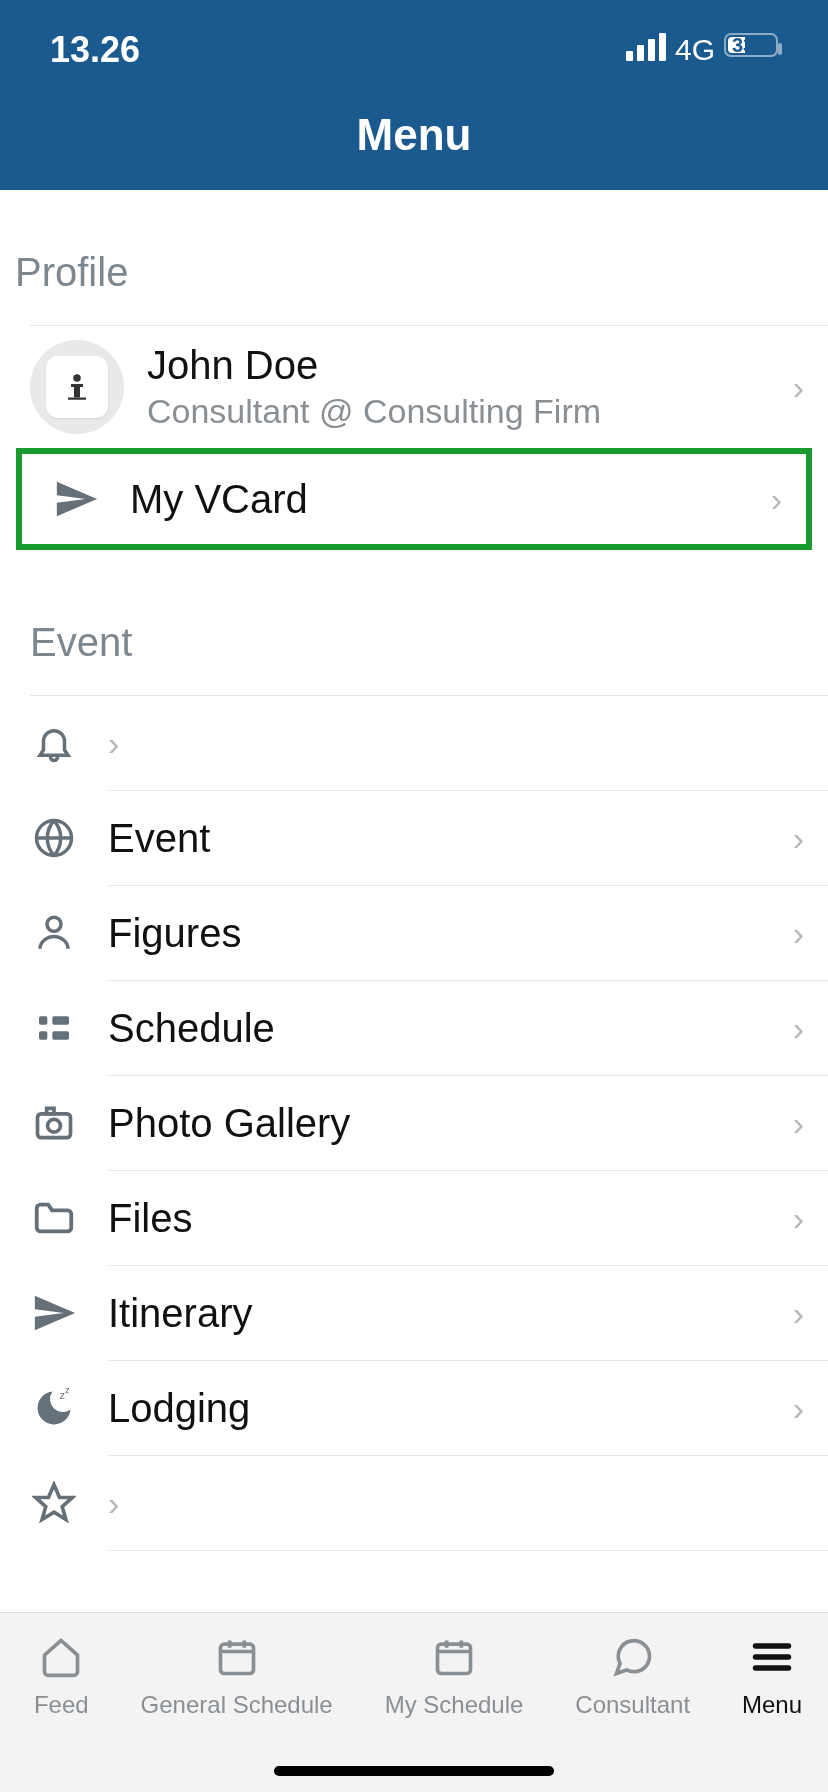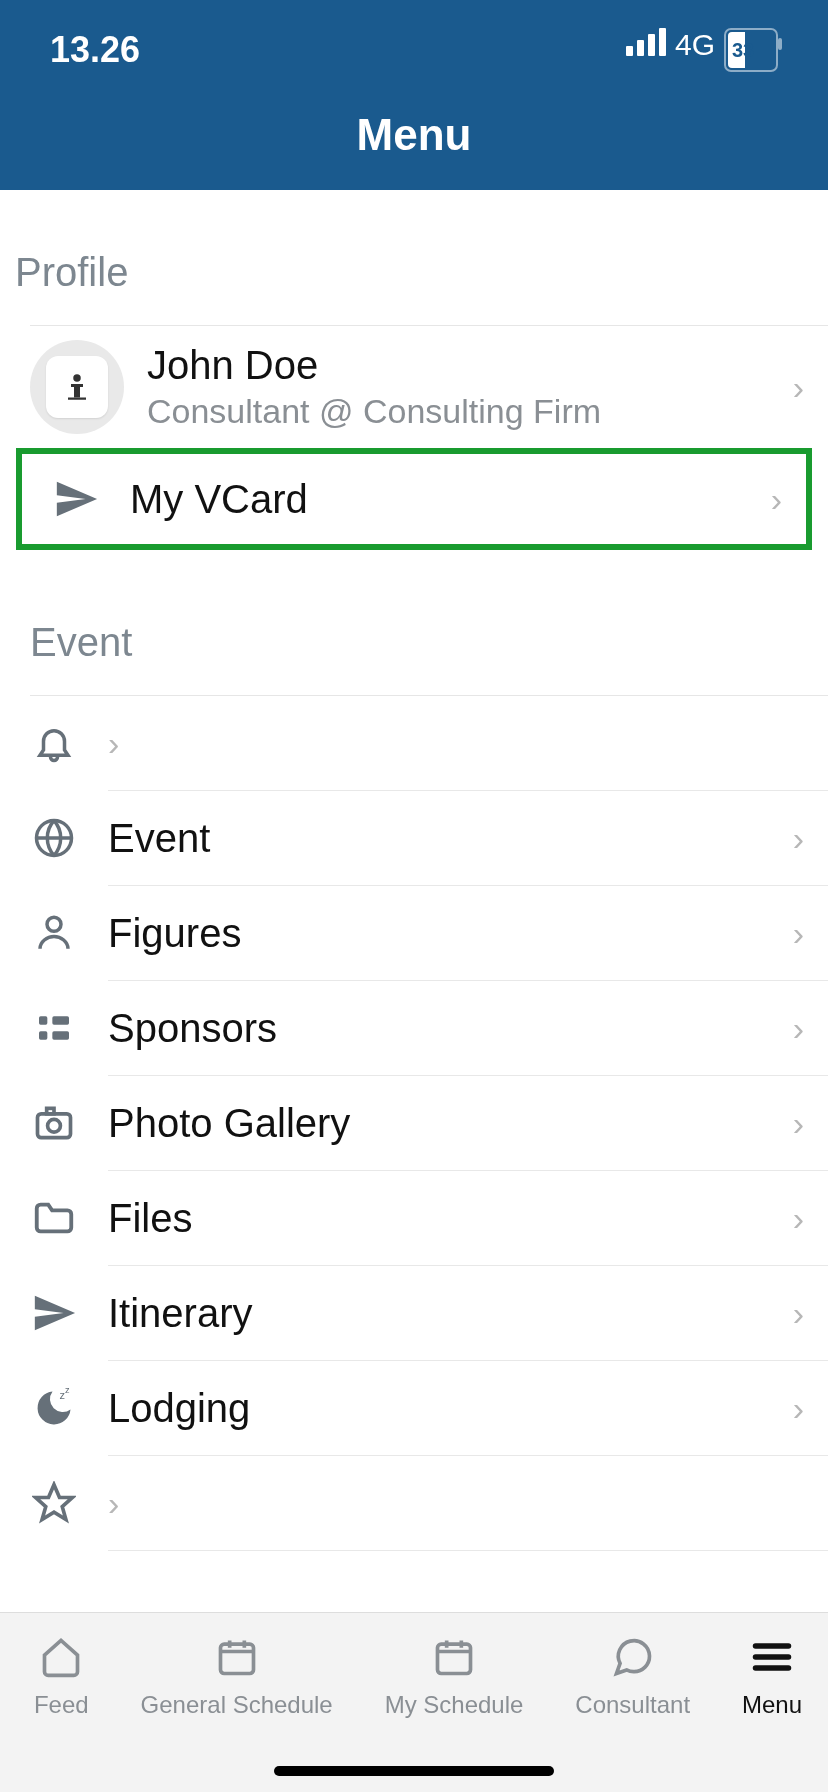--- a/index.html
+++ b/index.html
@@ -4,21 +4,21 @@
 <style>
   * { box-sizing: border-box; margin: 0; padding: 0; }
   html, body { width: 828px; height: 1792px; font-family: -apple-system, Helvetica, Arial, sans-serif; background: #fff; overflow: hidden; }
   .statusbar { background: #1a5a8e; height: 100px; display: flex; align-items: center; justify-content: space-between; padding: 0 50px 0 50px; color: #fff; }
   .statusbar .time { font-size: 36px; font-weight: 600; }
   .statusbar .right { display: flex; align-items: flex-start; gap: 9px; }
   .signal { display: flex; align-items: flex-end; gap: 4px; }
   .signal .bar { width: 7px; background: #fff; border-radius: 1px; }
   .signal .b1 { height: 10px; } .signal .b2 { height: 16px; } .signal .b3 { height: 22px; } .signal .b4 { height: 28px; }
   .net { font-size: 30px; font-weight: 500; }
-  .battery { width: 54px; height: 44px; border: 2px solid rgba(255,255,255,0.5); border-radius: 7px; position: relative; display:flex; align-items:center; }
+  .battery { width: 54px; height: 24px; border: 2px solid rgba(255,255,255,0.5); border-radius: 7px; position: relative; display:flex; align-items:center; }
   .battery::after { content: ""; position: absolute; right: -6px; top: 8px; width: 4px; height: 12px; background: rgba(255,255,255,0.5); border-radius: 2px; }
   .battery .fill { position: absolute; left: 2px; top: 2px; bottom: 2px; width: 33%; background: #fff; border-radius: 4px 0 0 4px; }
   .battery .num { position: relative; font-size: 20px; font-weight:600; color:#1a5a8e; margin-left:6px; z-index:1;}
   .titlebar { background: #1a5a8e; height: 90px; display:flex; align-items:flex-start; justify-content:center; }
   .titlebar .title { color:#fff; font-size:44px; font-weight:600; margin-top:10px;}
   .content { background:#fff; height: calc(1792px - 190px - 180px); overflow:hidden; }
   .section-header { padding: 70px 30px 30px 30px; font-size: 40px; font-weight:500; color:#7d8790; }
   .section-header.first { padding-top: 60px; padding-left: 15px; }
   .divider { border-top: 1px solid #e6e6e6; margin-left: 30px; }
   .row { display:flex; align-items:center; height: 94px; padding-right: 24px; position:relative; }
@@ -142,21 +142,21 @@
 
   <div class="row">
     <div class="iconwrap iconcolor">
       <svg width="40" height="40" viewBox="0 0 24 24" fill="currentColor">
           <rect x="3" y="5" width="5" height="5" rx="1"></rect>
           <rect x="3" y="14" width="5" height="5" rx="1"></rect>
           <rect x="11" y="5" width="10" height="5" rx="1"></rect>
           <rect x="11" y="14" width="10" height="5" rx="1"></rect>
         </svg>
     </div>
-    <div class="label">Sponsors</div>
+    <div class="label">Schedule</div>
     <div class="chev">›</div>
   </div>
   <div class="row-divider"></div>
 
   <div class="row">
     <div class="iconwrap iconcolor">
       <svg width="44" height="44" viewBox="0 0 24 24" fill="none" stroke="currentColor" stroke-width="2">
           <rect x="3" y="7" width="18" height="13" rx="2"></rect>
           <circle cx="12" cy="13.5" r="3.5"></circle>
           <rect x="8" y="4" width="4" height="3"></rect>

